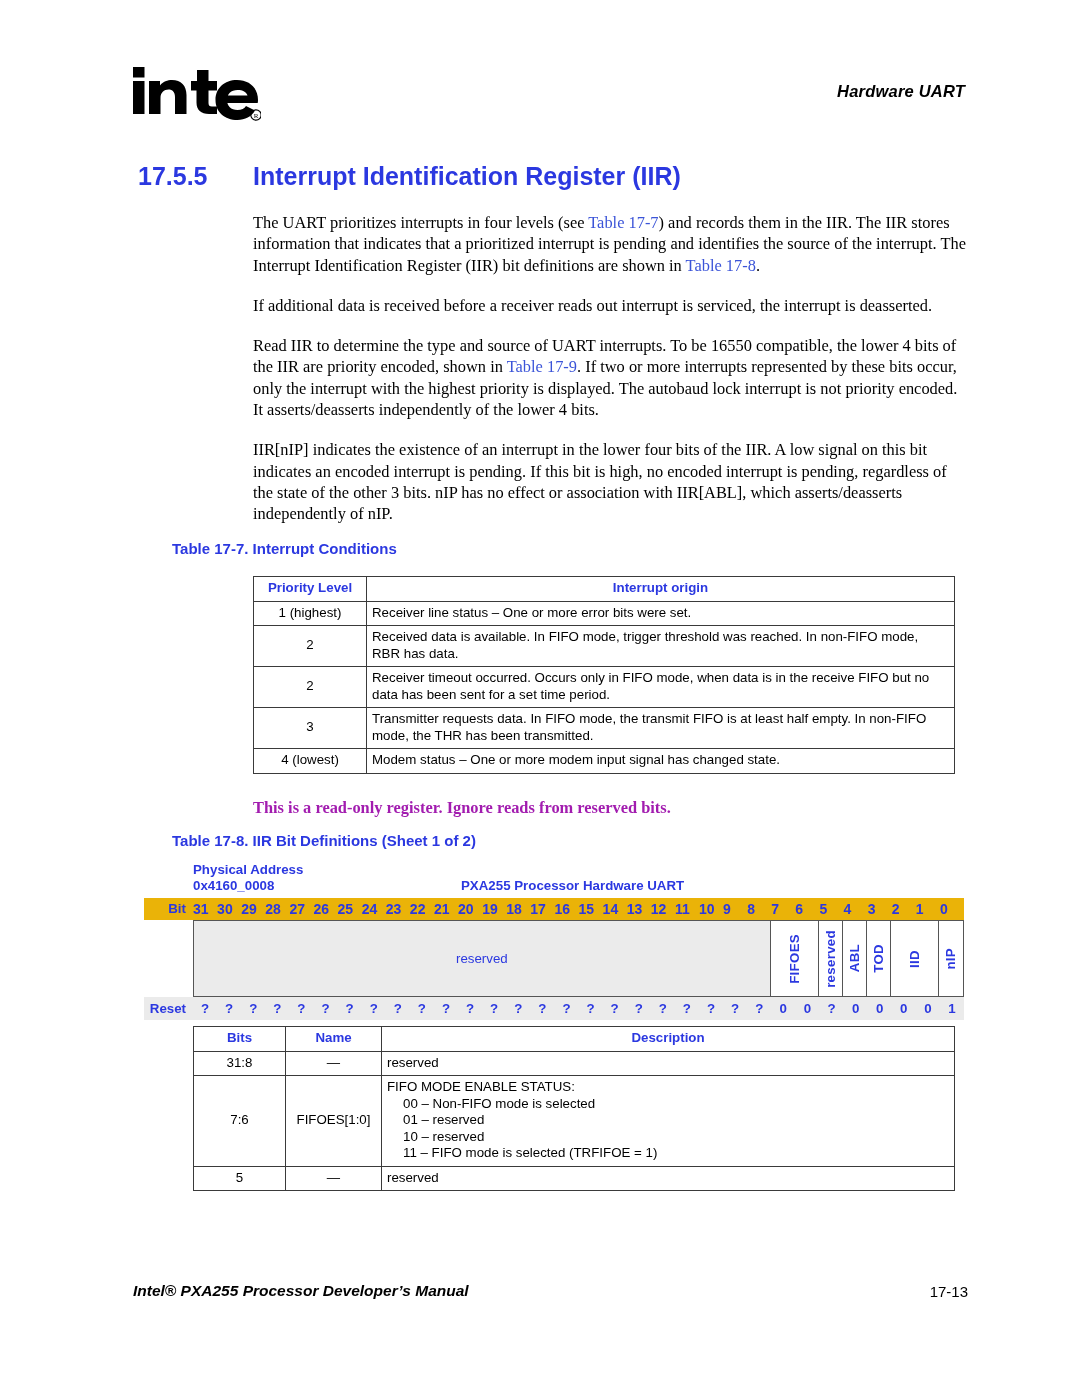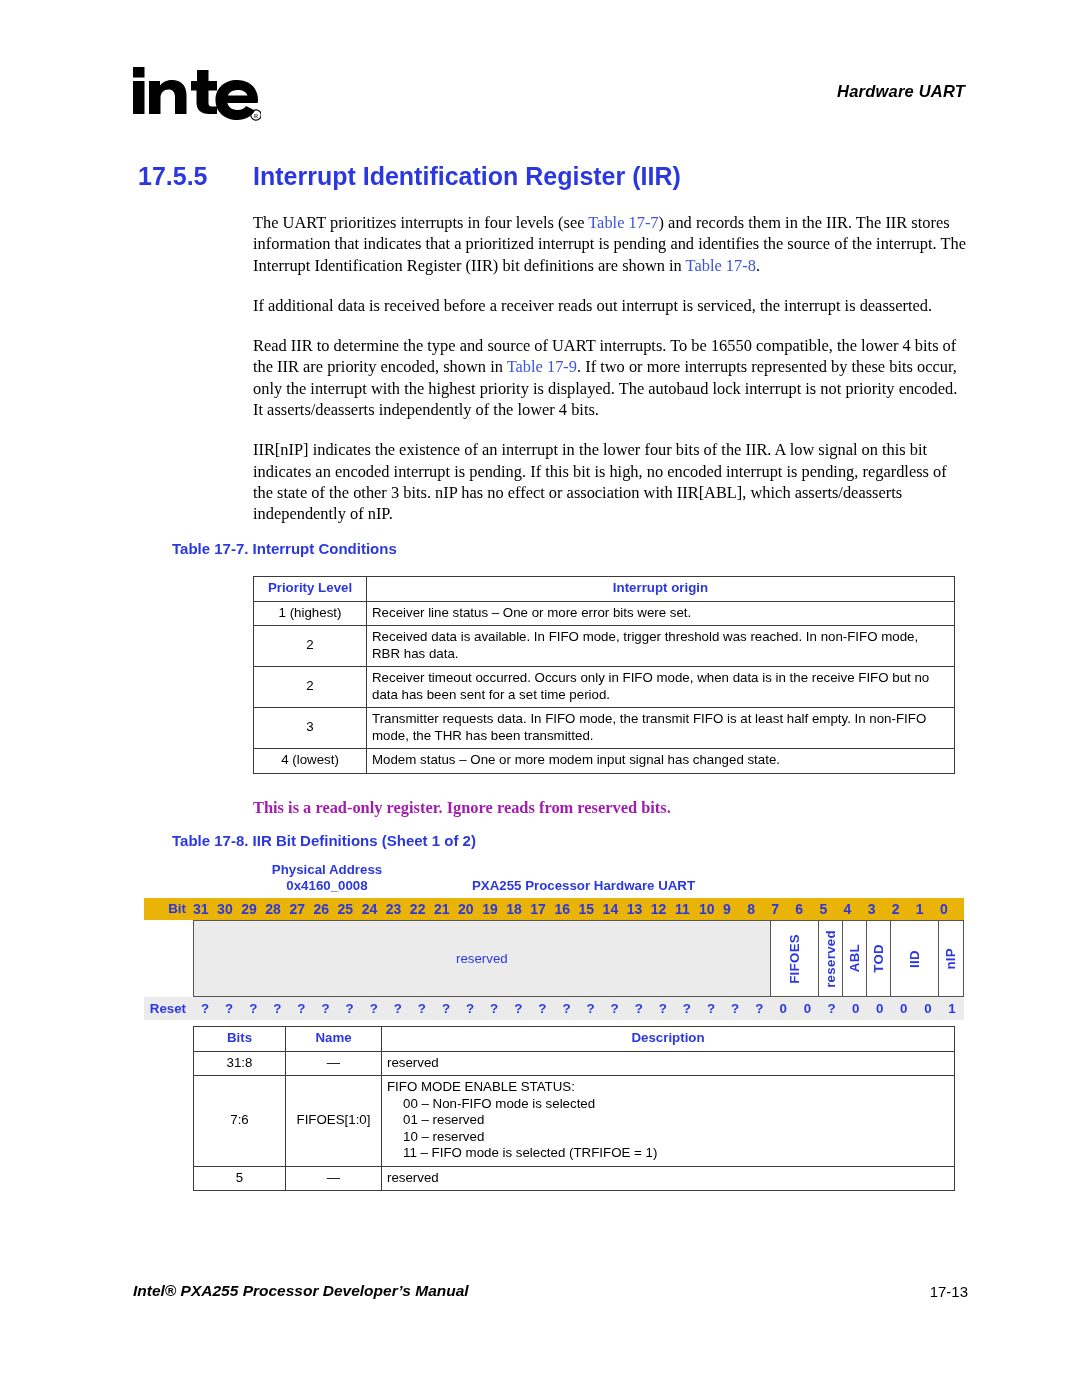--- a/index.html
+++ b/index.html
@@ -141,21 +141,20 @@
   .reg-headrow {
     display: flex;
     margin-left: 49px;
     margin-bottom: 4px;
   }
   .reg-headcell {
     font-family: "Liberation Sans", sans-serif;
     font-weight: bold;
     font-size: 13.3px;
     color: #2B38E0;
-    text-align: center;
     line-height: 16px;
   }
   .rh-addr  { width: 268px; }
   .rh-name  { width: 258px; }
   .rh-unit  { width: 245px; padding-top: 16px; }
 
   .reg-row {
     display: flex;
     align-items: stretch;
   }

